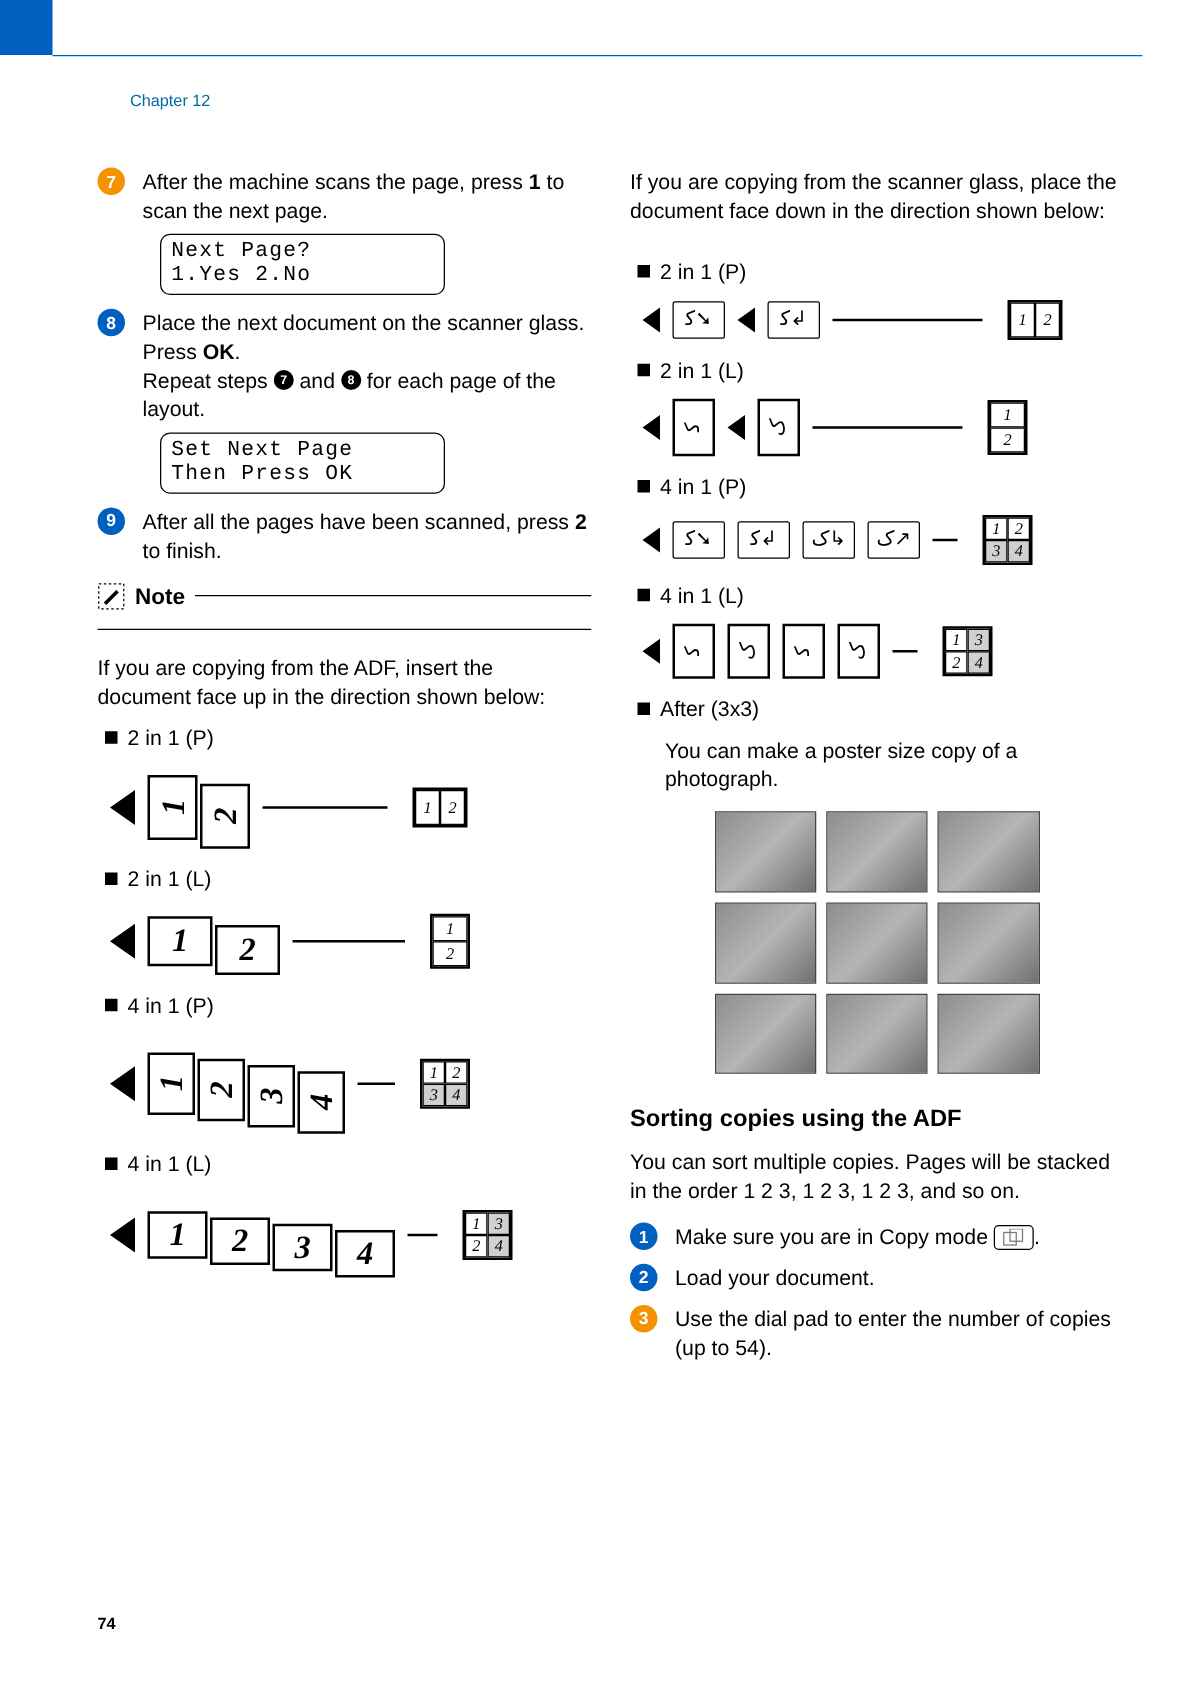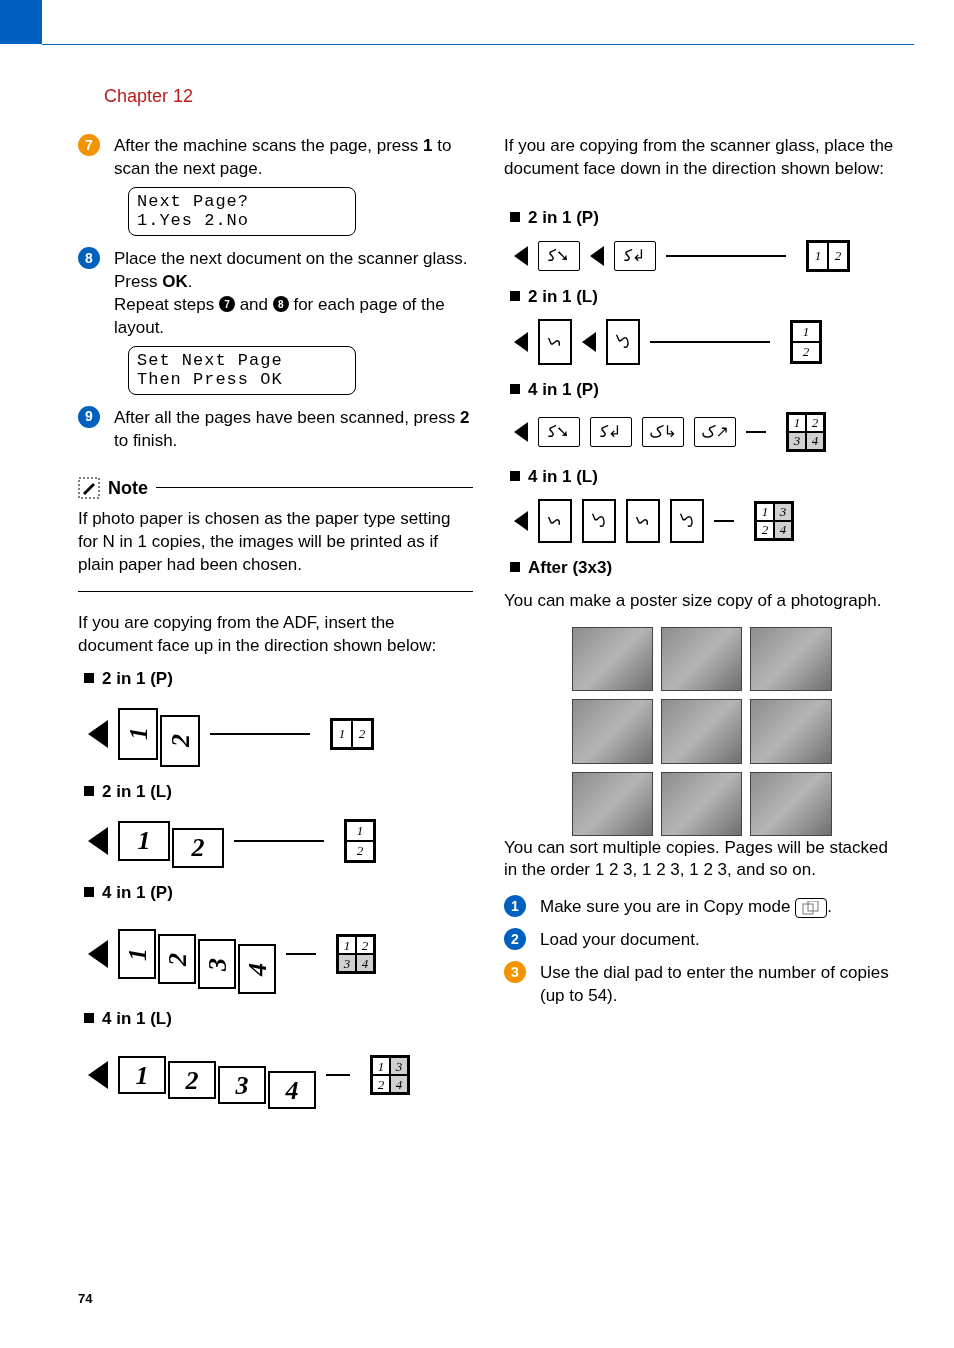--- a/index.html
+++ b/index.html
@@ -6,49 +6,49 @@
   body{
     width:954px;height:1348px;
     font-family:Arial,Helvetica,sans-serif;
     font-size:17px;line-height:1.35;color:#000;
     position:relative;background:#fff;
   }
   
   .blue-tab{position:absolute;left:0;top:0;width:42px;height:44px;background:#0060c0}
   
   .top-rule{position:absolute;left:42px;right:40px;top:44px;height:0;border-top:1.5px solid #0060c0}
-  .chapter{position:absolute;left:104px;top:84px;font-size:18px;color:#b91c1c}
+  .chapter{position:absolute;left:104px;top:72px;font-size:13px;color:#0369a1}
   .col{position:absolute;top:135px;width:395px}
   .col-left{left:78px}
   .col-right{right:55px;left:auto}
   .step-badge{
     display:inline-flex;align-items:center;justify-content:center;
     width:22px;height:22px;border-radius:11px;
     color:#fff;font-weight:bold;font-size:14px;
     position:relative;top:-1px;margin-right:2px;flex:0 0 auto;
   }
   .orange{background:#f39300}
   .blue{background:#0060c0}
   .step-row{display:flex;gap:12px;margin-bottom:6px}
   .step-row .txt{flex:1}
   .indent{margin-left:50px}
   .lcd{
     border:1.5px solid #000;border-radius:8px;
     padding:4px 8px;margin:6px 0 12px 0;width:210px;
     font-family:"Courier New",monospace;font-size:17px;line-height:1.15;
     letter-spacing:1px;
   }
-  .note-head{display:flex;align-items:center;gap:8px;margin-top:23px}
+  .note-head{display:flex;align-items:center;gap:8px;margin-top:12px}
   .note-word{font-weight:bold;font-size:18px}
   .note-rule{flex:1;height:0;border-top:1.5px solid #000}
   .note-body{margin:8px 0 0 0}
   .note-end{border-top:1px solid #000;margin:14px 0 20px 0}
   .bullet-item{display:flex;gap:8px;margin:10px 0 10px 6px;align-items:flex-start}
   .sq-bullet{width:10px;height:10px;background:#000;margin-top:5px;flex:0 0 auto}
-  .bullet-label{font-weight:bold}
+  .bullet-label{font-weight:normal}
   .diagram{margin:6px 0 14px 10px}
   .diag-row{display:flex;align-items:center;gap:10px}
   .big-arrow{width:0;height:0;border-top:14px solid transparent;border-bottom:14px solid transparent;border-right:20px solid #000}
   .mid-arrow{width:0;height:0;border-top:10px solid transparent;border-bottom:10px solid transparent;border-right:14px solid #000}
   .thin-line{height:2px;background:#000}
   .stack-box{border:2px solid #000;display:flex;align-items:center;justify-content:center;font-family:"Times New Roman",serif;font-style:italic;font-weight:bold}
   .cells{border:2px solid #000;display:grid;font-family:"Times New Roman",serif;font-style:italic;font-size:13px}
   .cells span{border:1px solid #000;display:flex;align-items:center;justify-content:center}
   .shade{background:#d0d0d0}
   .tilt{display:inline-block;font-family:"Times New Roman",serif;font-style:italic;font-weight:bold;font-size:26px}
@@ -107,21 +107,20 @@
   </div>
 
   <div class="note-head">
     <svg width="22" height="22">
         <rect x="1" y="1" width="20" height="20" fill="none" stroke="#000" stroke-dasharray="2 2"></rect>
         <path d="M5 16 L15 6 L17 8 L7 18 Z" fill="#000"></path>
       </svg>
     <span class="note-word">Note</span>
     <span class="note-rule"></span>
   </div>
-  <div class="note-body">If photo paper is chosen as the paper type setting for N in 1 copies,  the images will be printed as if plain paper had been chosen.</div>
   <div class="note-end"></div>
 
   <div style="margin-bottom:10px">If you are copying from the ADF, insert the document face up in the direction shown below:</div>
 
   <div class="bullet-item">
     <span class="sq-bullet"></span>
     <span class="bullet-label">2 in 1 (P)</span>
   </div>
   <div class="diagram">
     <div class="diag-row">
@@ -332,33 +331,34 @@
           <span>2</span>
           <span class="shade">4</span>
         </div>
     </div>
   </div>
 
   <div class="bullet-item">
     <span class="sq-bullet"></span>
     <span class="bullet-label">After (3x3)</span>
   </div>
-  <div style="">You can make a poster size copy of a photograph.</div>
+  <div style="margin-left:28px">You can make a poster size copy of a photograph.</div>
   <div class="poster-grid">
     <div></div>
       <div></div>
       <div></div>
       <div></div>
       <div></div>
       <div></div>
       <div></div>
       <div></div>
       <div></div>
   </div>
 
+  <div class="sub-head">Sorting copies using the ADF</div>
   <div style="margin-bottom:14px">You can sort multiple copies. Pages will be stacked in the order 1 2 3, 1 2 3, 1 2 3, and so on.</div>
 
   <div class="step-row">
     <span class="step-badge blue">1</span>
     <div class="txt">
       <span>Make sure you are in Copy mode </span>
       <span class="copy-icon">
         <svg width="18" height="14">
             <rect x="1" y="3" width="10" height="10" fill="none" stroke="#777"></rect>
             <rect x="6" y="0" width="10" height="10" fill="none" stroke="#777"></rect>

